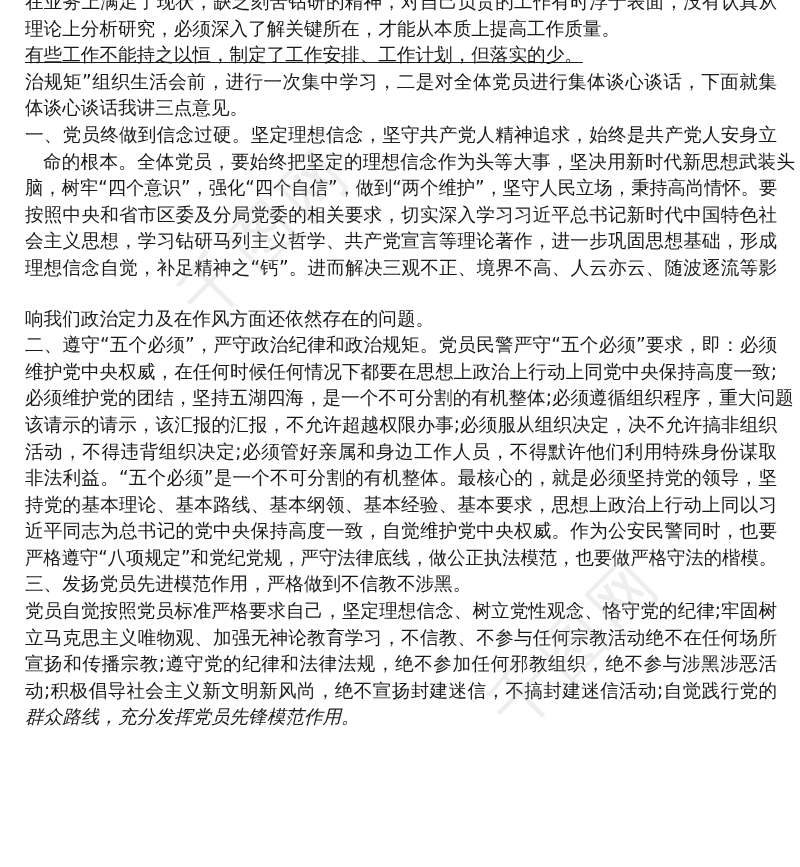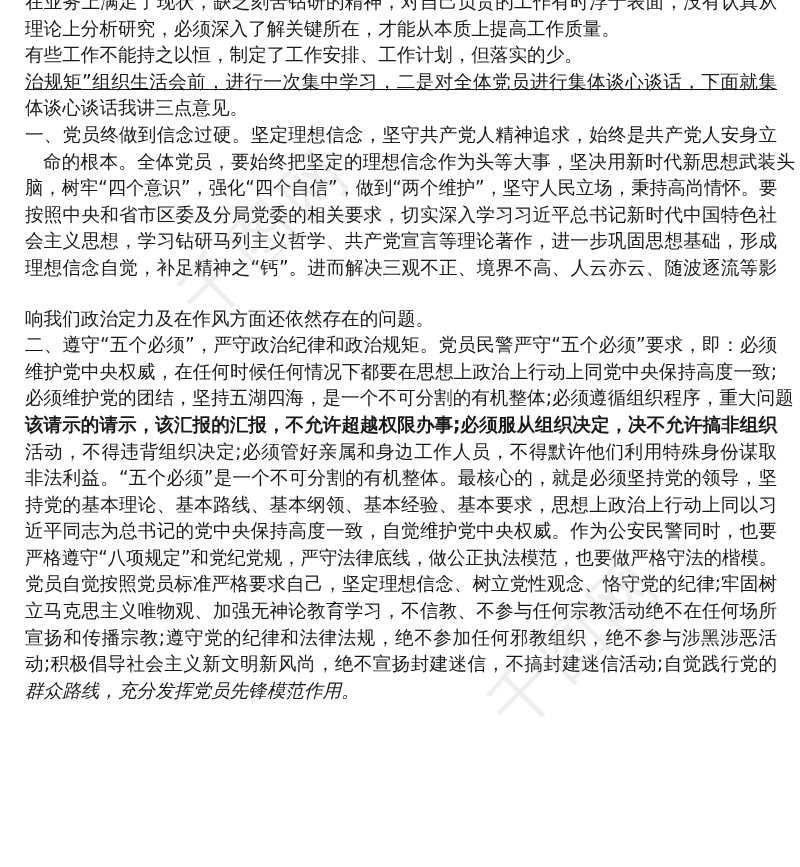--- a/index.html
+++ b/index.html
@@ -57,39 +57,40 @@
     .wm2 { left: 470px; top: 600px; }
   </style>
 </head>
 <body>
 
 <div class="page">
   <div class="doc" id="doc">
 
     <span class="line" style="display: block; width: 752px;">在业务上满足了现状，缺乏刻苦钻研的精神，对自己负责的工作有时浮于表面，没有认真从</span>
     <span class="line last" style="display: block;">理论上分析研究，必须深入了解关键所在，才能从本质上提高工作质量。</span>
-    <span class="line last" style="display: block;">有些工作不能持之以恒，制定了工作安排、工作计划，但落实的少。</span>
-    <span class="line" style="display: block; width: 752px; text-decoration: underline;">治规矩”组织生活会前，进行一次集中学习，二是对全体党员进行集体谈心谈话，下面就集</span>
+    <span class="line last" style="display: block; text-decoration: underline;">有些工作不能持之以恒，制定了工作安排、工作计划，但落实的少。</span>
+    <span class="line" style="display: block; width: 752px;">治规矩”组织生活会前，进行一次集中学习，二是对全体党员进行集体谈心谈话，下面就集</span>
     <span class="line last" style="display: block;">体谈心谈话我讲三点意见。</span>
     <span class="line" style="display: block; width: 752px;">一、党员终做到信念过硬。坚定理想信念，坚守共产党人精神追求，始终是共产党人安身立</span>
     <span class="line" style="display: block; width: 752px; margin-left: 18px;">命的根本。全体党员，要始终把坚定的理想信念作为头等大事，坚决用新时代新思想武装头</span>
     <span class="line" style="display: block; transform-origin: left center; transform: scaleX(0.9843); width: 764px;">脑，树牢“四个意识”，强化“四个自信”，做到“两个维护”，坚守人民立场，秉持高尚情怀。要</span>
     <span class="line" style="display: block; width: 752px;">按照中央和省市区委及分局党委的相关要求，切实深入学习习近平总书记新时代中国特色社</span>
     <span class="line" style="display: block; width: 752px;">会主义思想，学习钻研马列主义哲学、共产党宣言等理论著作，进一步巩固思想基础，形成</span>
     <span class="line" style="display: block; width: 752px;">理想信念自觉，补足精神之“钙”。进而解决三观不正、境界不高、人云亦云、随波逐流等影</span>
     <span class="line last" style="display: block; margin-top: 24px;">响我们政治定力及在作风方面还依然存在的问题。</span>
     <span class="line" style="display: block; width: 752px;">二、遵守“五个必须”，严守政治纪律和政治规矩。党员民警严守“五个必须”要求，即：必须</span>
     <span class="line" style="display: block; width: 752px;">维护党中央权威，在任何时候任何情况下都要在思想上政治上行动上同党中央保持高度一致;</span>
     <span class="line" style="display: block; width: 752px;">必须维护党的团结，坚持五湖四海，是一个不可分割的有机整体;必须遵循组织程序，重大问题</span>
-    <span class="line" style="display: block; width: 752px; font-weight: bold;">该请示的请示，该汇报的汇报，不允许超越权限办事;必须服从组织决定，决不允许搞非组织</span>
+    <span class="line" style="display: block; width: 752px;">该请示的请示，该汇报的汇报，不允许超越权限办事;必须服从组织决定，决不允许搞非组织</span>
     <span class="line" style="display: block; width: 752px;">活动，不得违背组织决定;必须管好亲属和身边工作人员，不得默许他们利用特殊身份谋取</span>
     <span class="line" style="display: block; width: 752px;">非法利益。“五个必须”是一个不可分割的有机整体。最核心的，就是必须坚持党的领导，坚</span>
     <span class="line" style="display: block; width: 752px;">持党的基本理论、基本路线、基本纲领、基本经验、基本要求，思想上政治上行动上同以习</span>
     <span class="line" style="display: block; width: 752px;">近平同志为总书记的党中央保持高度一致，自觉维护党中央权威。作为公安民警同时，也要</span>
     <span class="line" style="display: block; transform-origin: left center; transform: scaleX(0.9856); width: 763px;">严格遵守“八项规定”和党纪党规，严守法律底线，做公正执法模范，也要做严格守法的楷模。</span>
+    <span class="line last" style="display: block;">三、发扬党员先进模范作用，严格做到不信教不涉黑。</span>
     <span class="line" style="display: block; width: 752px;">党员自觉按照党员标准严格要求自己，坚定理想信念、树立党性观念、恪守党的纪律;牢固树</span>
     <span class="line" style="display: block; width: 752px;">立马克思主义唯物观、加强无神论教育学习，不信教、不参与任何宗教活动绝不在任何场所</span>
     <span class="line" style="display: block; width: 752px;">宣扬和传播宗教;遵守党的纪律和法律法规，绝不参加任何邪教组织，绝不参与涉黑涉恶活</span>
     <span class="line" style="display: block; width: 752px;">动;积极倡导社会主义新文明新风尚，绝不宣扬封建迷信，不搞封建迷信活动;自觉践行党的</span>
     <span class="line last" style="display: block; font-style: italic;">群众路线，充分发挥党员先锋模范作用。</span>
   </div>
 
   <div class="watermark wm1">千图网</div>
   <div class="watermark wm2">千图网</div>
 </div>

